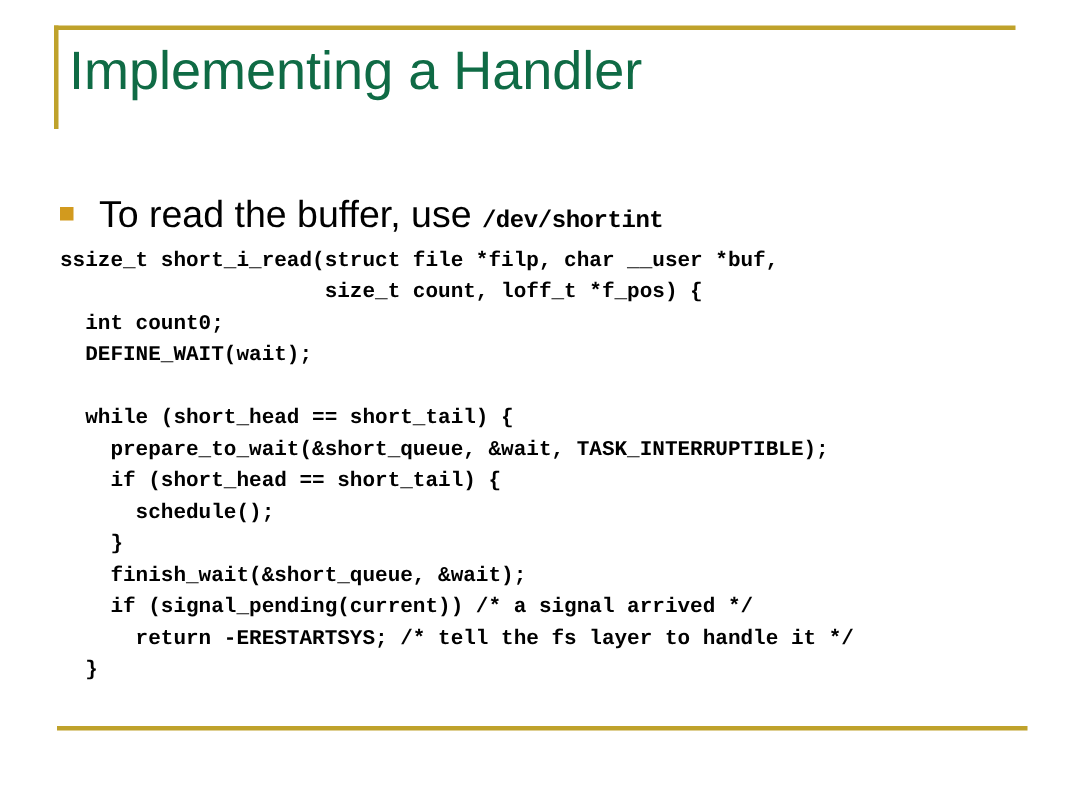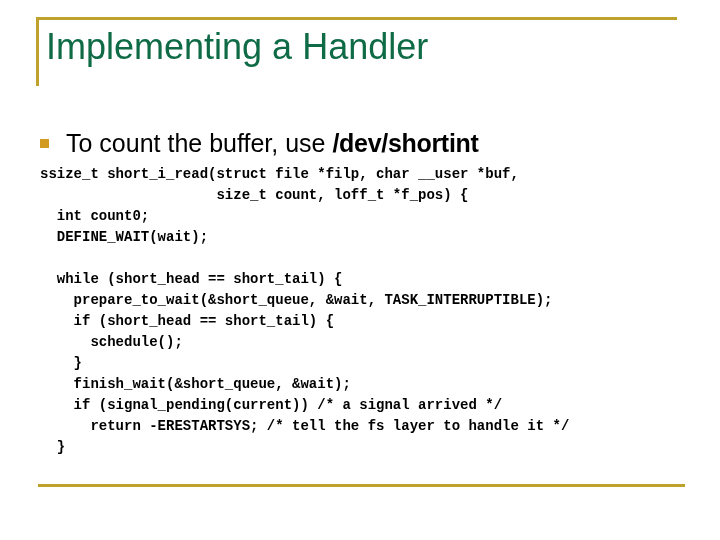--- a/index.html
+++ b/index.html
@@ -74,23 +74,23 @@
     flex: 0 0 auto;
   }
   .bullet-text {
     font-family: "Liberation Sans", sans-serif;
     font-size: 25px;
     line-height: 30px;
     color: #000000;
     white-space: nowrap;
   }
   .bullet-text .mono {
-    font-family: Liberation Sans, sans-serif;
+    font-family: Liberation Mono, monospace;
     font-weight: bold;
-    font-size: 25px;
+    font-size: 16px;
     letter-spacing: -0.3px;
   }
 
   
   .code-block {
     position: absolute;
     left: 40px;
     top: 164px;
     width: 660px;
     font-family: "Liberation Mono", monospace;
@@ -123,20 +123,20 @@
 
 <div class="slide">
 
   <div class="title-rule-top"></div>
   <div class="title-rule-left"></div>
 
   <div class="slide-title">Implementing a Handler</div>
 
   <div class="bullet-row">
     <span class="bullet-marker"></span>
-    <span class="bullet-text"><span>To count the buffer, use </span><span class="mono">/dev/shortint</span></span>
+    <span class="bullet-text"><span>To read the buffer, use </span><span class="mono">/dev/shortint</span></span>
   </div>
 
   <div class="code-block"><div class="code-line">ssize_t short_i_read(struct file *filp, char __user *buf,</div><div class="code-line">                     size_t count, loff_t *f_pos) {</div><div class="code-line">  int count0;</div><div class="code-line">  DEFINE_WAIT(wait);</div><div class="code-line blank"></div><div class="code-line">  while (short_head == short_tail) {</div><div class="code-line">    prepare_to_wait(&amp;short_queue, &amp;wait, TASK_INTERRUPTIBLE);</div><div class="code-line">    if (short_head == short_tail) {</div><div class="code-line">      schedule();</div><div class="code-line">    }</div><div class="code-line">    finish_wait(&amp;short_queue, &amp;wait);</div><div class="code-line">    if (signal_pending(current)) /* a signal arrived */</div><div class="code-line">      return -ERESTARTSYS; /* tell the fs layer to handle it */</div><div class="code-line">  }</div></div>
 
   <div class="footer-rule"></div>
 
 </div>
 
 </body></html>

